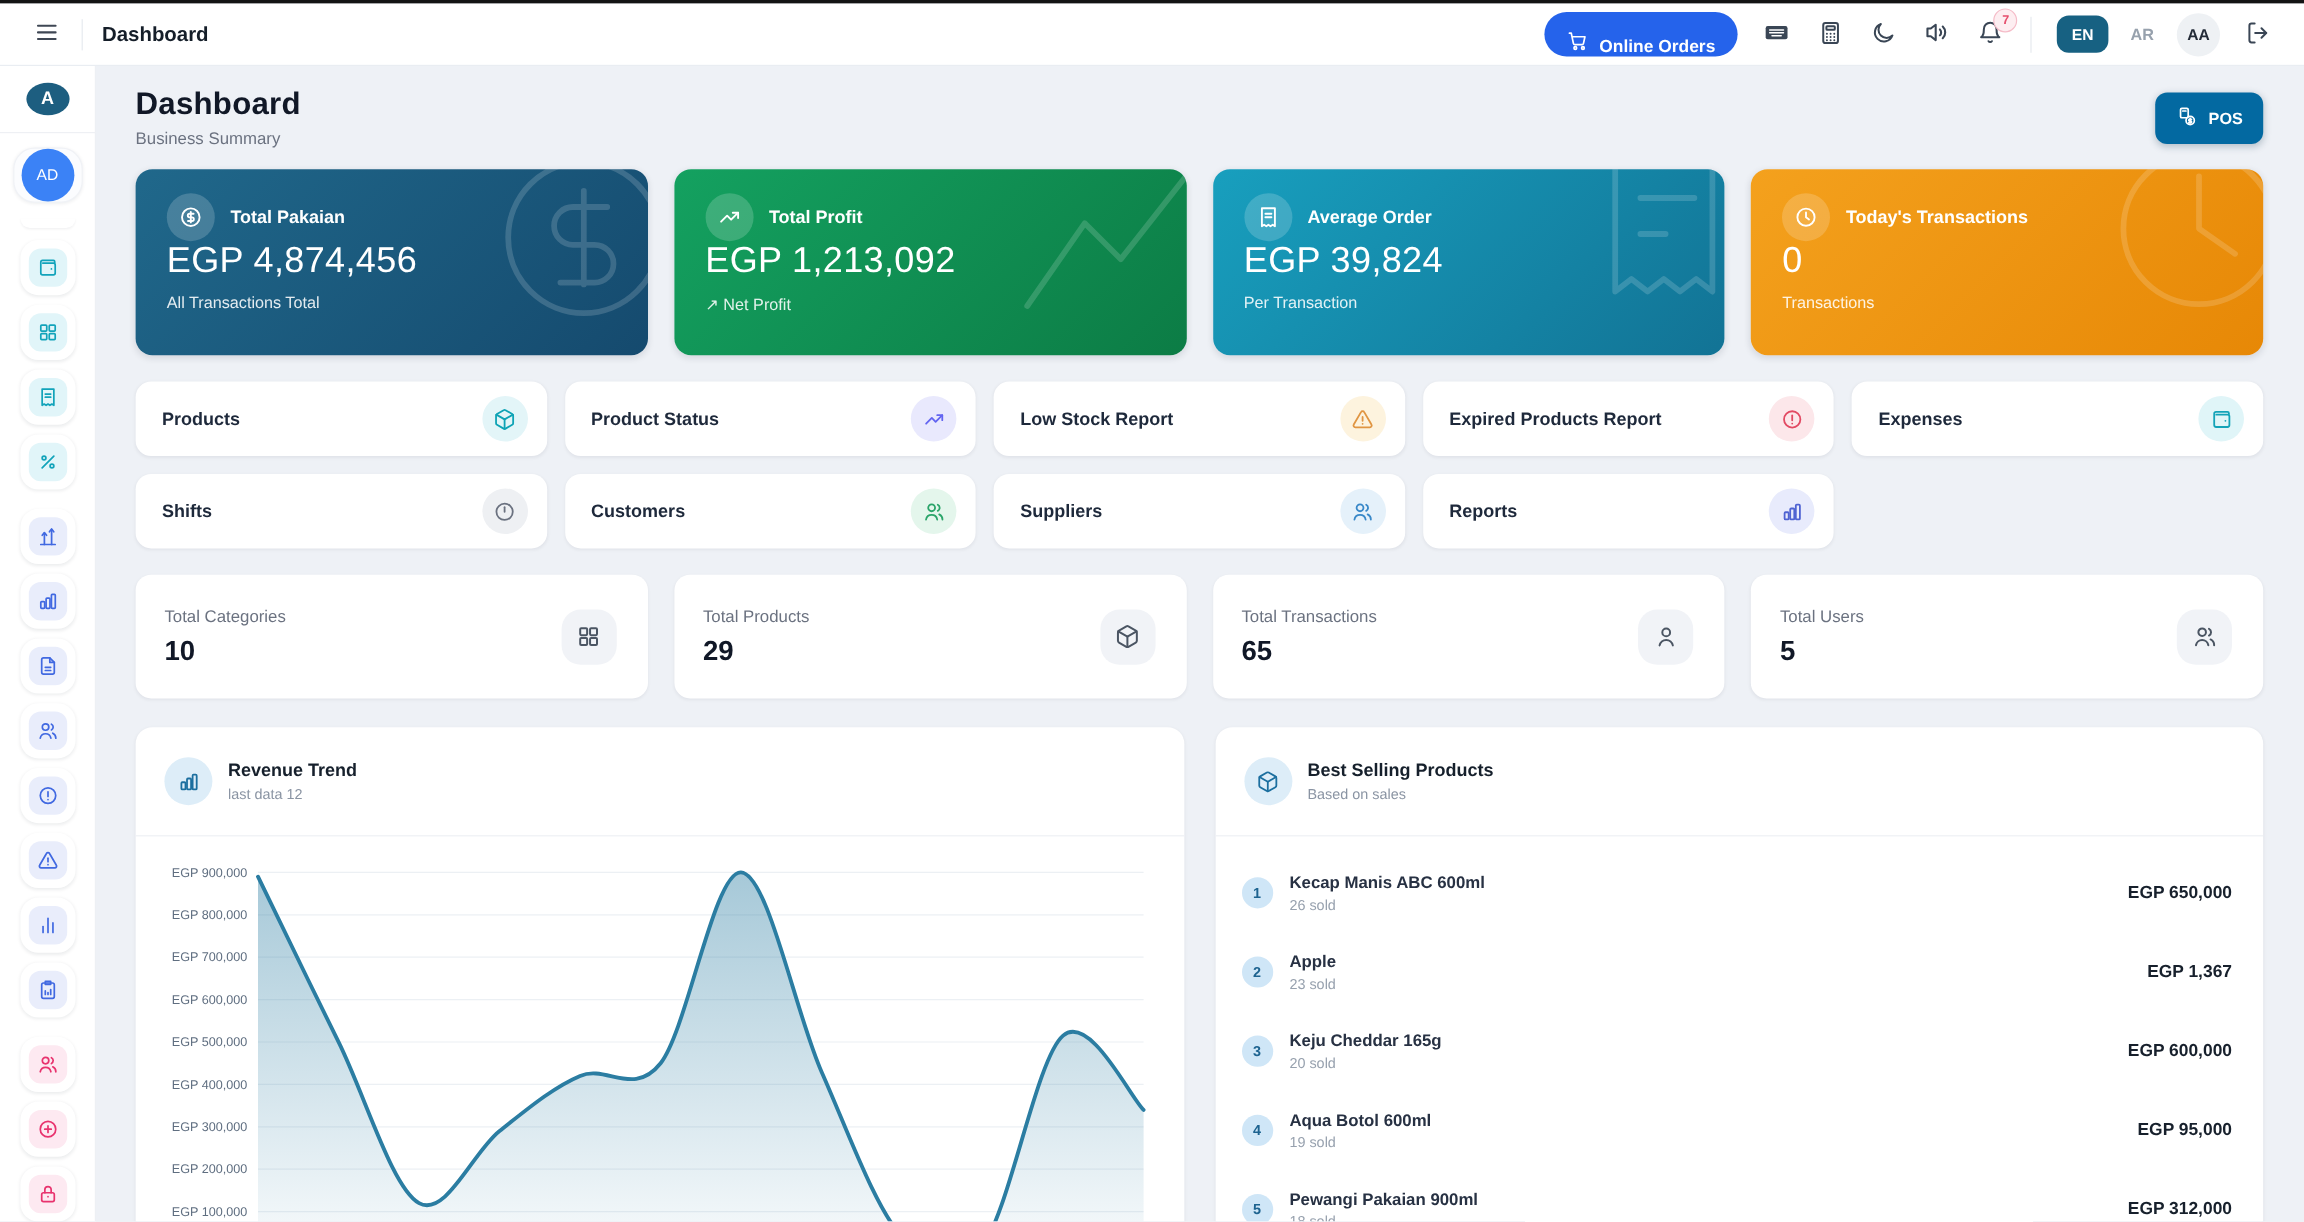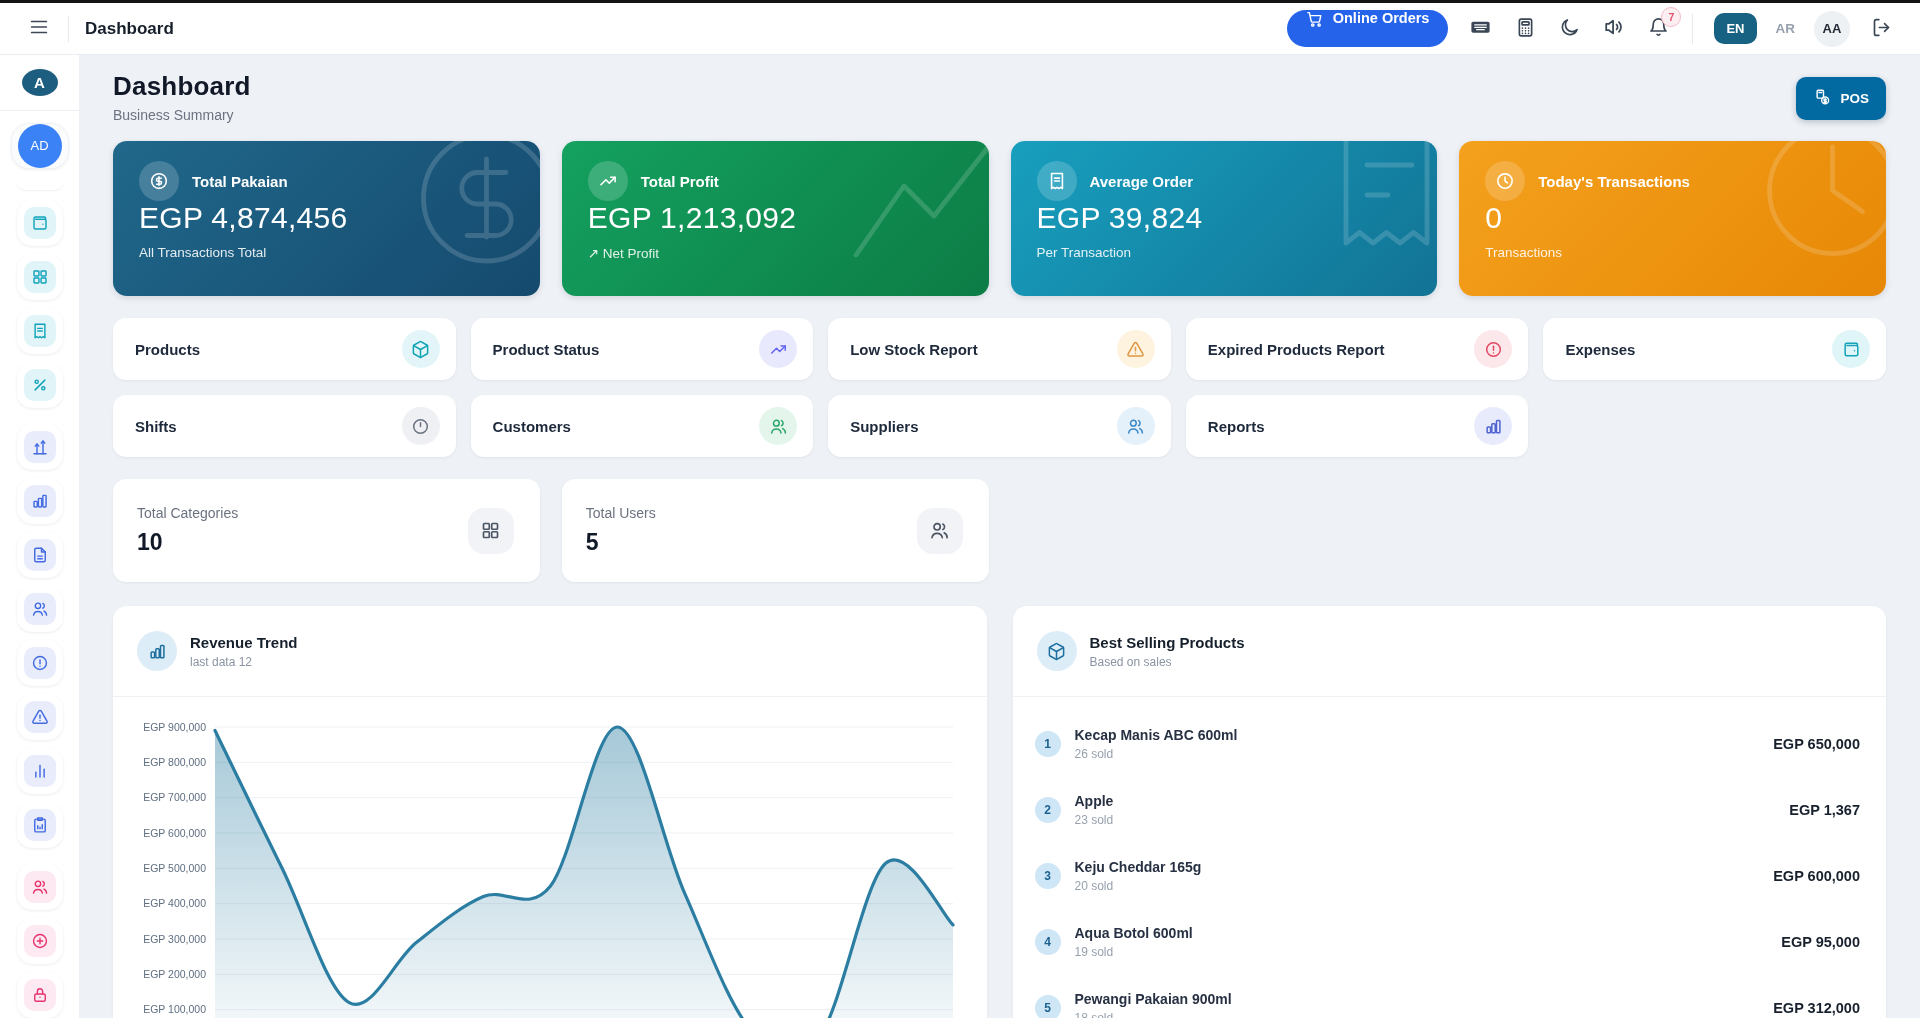--- a/index.html
+++ b/index.html
@@ -8,21 +8,21 @@
   .window-edge { height:3px; background:#141414; }
 
   
   .topbar { height:52px; background:#fff; border-bottom:1px solid #e9edf2;
             display:flex; align-items:center; padding:0 26px 0 22px; }
   .hamburger { width:34px; height:34px; border:none; background:transparent; color:#3f4754;
                display:flex; align-items:center; justify-content:center; cursor:pointer; }
   .tb-divider { width:1px; height:26px; background:#e6eaef; margin:0 16px 0 12px; }
   .tb-title { font-size:17px; font-weight:700; color:#151e29; }
   .tb-right { margin-left:auto; display:flex; align-items:center; gap:19px; }
-  .online-orders { display:flex; align-items:flex-start; gap:9px; background:#2563eb; color:#fff;
+  .online-orders { display:flex; align-items:flex-end; gap:9px; background:#2563eb; color:#fff;
                    border:none; border-radius:19px; height:37px; padding:0 19px;
                    font-size:14.5px; font-weight:700; font-family:inherit; cursor:pointer; }
   .tb-icon { background:transparent; border:none; color:#3a4655; display:flex; cursor:pointer; position:relative; padding:2px; }
   .bell-badge { position:absolute; top:-8px; right:-10px; width:20px; height:20px; border-radius:50%;
                 background:#fdeef1; border:1px solid #f5bcc8; color:#e5506e; font-size:10.5px; font-weight:700;
                 display:flex; align-items:center; justify-content:center; }
   .tb-divider2 { width:1px; height:30px; background:#e6eaef; margin:0 2px; }
   .lang-active { background:#176182; color:#fff; border:none; border-radius:10px; padding:8px 12px;
                  font-size:13px; font-weight:700; font-family:inherit; cursor:pointer; }
   .lang-inactive { background:transparent; border:none; color:#97a1ad; font-size:13.5px; font-weight:700;
@@ -544,21 +544,46 @@
     <span class="mini-ic">
             <svg viewBox="0 0 24 24" width="21" height="21" fill="none" stroke="currentColor" stroke-width="1.9" stroke-linecap="round" stroke-linejoin="round">
               <rect x="4" y="4" width="6.6" height="6.6" rx="1"></rect>
               <rect x="13.4" y="4" width="6.6" height="6.6" rx="1"></rect>
               <rect x="4" y="13.4" width="6.6" height="6.6" rx="1"></rect>
               <rect x="13.4" y="13.4" width="6.6" height="6.6" rx="1"></rect>
             </svg>
           </span>
   </div>
 
-
+  <div class="mini-card">
+    <div>
+      <div class="mini-label">Total Products</div>
+      <div class="mini-value">29</div>
+    </div>
+    <span class="mini-ic">
+            <svg viewBox="0 0 24 24" width="21" height="21" fill="none" stroke="currentColor" stroke-width="1.9" stroke-linecap="round" stroke-linejoin="round">
+              <path d="M21 16V8a2 2 0 0 0-1-1.7l-7-4a2 2 0 0 0-2 0l-7 4A2 2 0 0 0 3 8v8a2 2 0 0 0 1 1.7l7 4a2 2 0 0 0 2 0l7-4A2 2 0 0 0 21 16Z"></path>
+              <path d="m3.3 7 8.7 5 8.7-5"></path>
+              <path d="M12 22V12"></path>
+            </svg>
+          </span>
+  </div>
+
+  <div class="mini-card">
+    <div>
+      <div class="mini-label">Total Transactions</div>
+      <div class="mini-value">65</div>
+    </div>
+    <span class="mini-ic">
+            <svg viewBox="0 0 24 24" width="21" height="21" fill="none" stroke="currentColor" stroke-width="1.9" stroke-linecap="round" stroke-linejoin="round">
+              <circle cx="12" cy="8" r="3.7"></circle>
+              <path d="M5.7 20.4a6.4 6.4 0 0 1 12.6 0"></path>
+            </svg>
+          </span>
+  </div>
 
   <div class="mini-card">
     <div>
       <div class="mini-label">Total Users</div>
       <div class="mini-value">5</div>
     </div>
     <span class="mini-ic">
             <svg viewBox="0 0 24 24" width="21" height="21" fill="none" stroke="currentColor" stroke-width="1.9" stroke-linecap="round" stroke-linejoin="round">
               <circle cx="9.3" cy="7.8" r="3.6"></circle>
               <path d="M3.4 20.2a6 6 0 0 1 11.8 0"></path>

